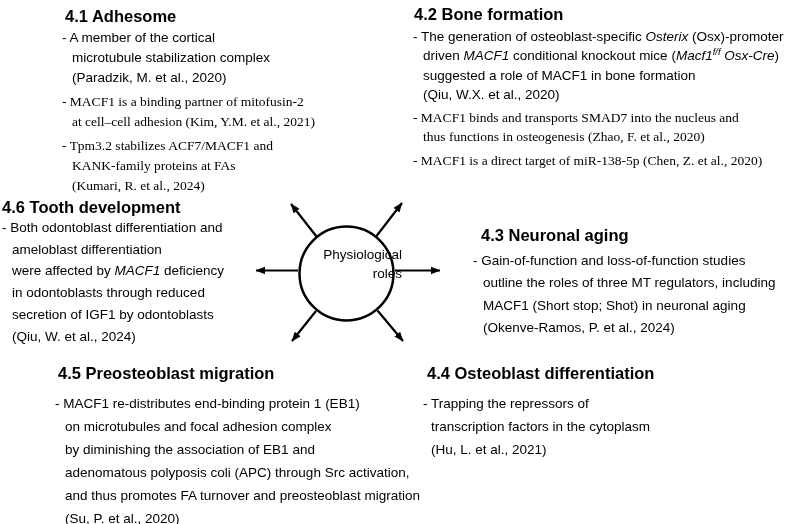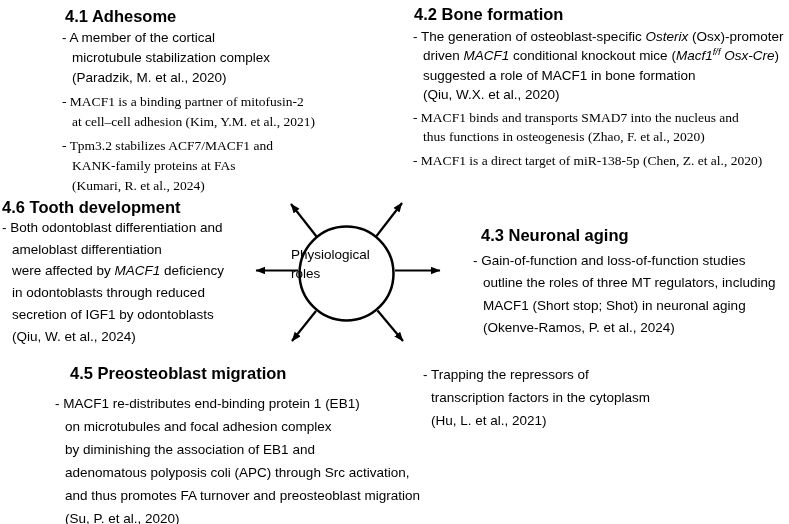--- a/index.html
+++ b/index.html
@@ -13,21 +13,21 @@
   .hd { font-size:16.5px; font-weight:bold; line-height:20px; white-space:nowrap; }
   .ln { font-size:13.5px; line-height:var(--lh,20px); white-space:nowrap; }
   .cont { padding-left:10px; }
   .bullet + .bullet { margin-top:4px;font-family:Liberation Serif, serif; }
   i { font-style:italic;margin-top:48px; }
   sup { font-size:9.5px; vertical-align:super; line-height:0; font-style:italic; }
   #diagram-svg { position:absolute; left:0; top:0; }
   #diagram-svg line { stroke:#000; stroke-width:2.2; }
   #center-label {
     position:absolute; left:291px; top:245px; width:111px;
-    text-align:left; font-size:13.5px; line-height:19px;
+    text-align:right; font-size:13.5px; line-height:19px;
   }
 </style>
 </head>
 <body>
 
 <div id="canvas">
 
   <svg id="diagram-svg" width="789" height="524" viewBox="0 0 789 524">
     <defs>
       <marker id="ah" markerWidth="10" markerHeight="9" refX="9" refY="3.75" orient="auto" markerUnits="userSpaceOnUse">
@@ -99,32 +99,33 @@
     <h2 class="hd" style="margin-left:8px; margin-bottom:5px;">4.3 Neuronal aging</h2>
     <div class="bullet">
       <div class="ln">- Gain-of-function and loss-of-function studies</div>
       <div class="ln cont">outline the roles of three MT regulators, including</div>
       <div class="ln cont">MACF1 (Short stop; Shot) in neuronal aging</div>
       <div class="ln cont">(Okenve-Ramos, P. et al., 2024)</div>
     </div>
   </section>
 
   <section class="sec" style="left:55px; top:363px; --lh:23px;">
-    <h2 class="hd" style="margin-left:15px; margin-bottom:9px;">4.5 Preosteoblast migration</h2>
+    <h2 class="hd" style="margin-left:3px; margin-bottom:9px;">4.5 Preosteoblast migration</h2>
     <div class="bullet">
       <div class="ln">- MACF1 re-distributes end-binding protein 1 (EB1)</div>
       <div class="ln cont">on microtubules and focal adhesion complex</div>
       <div class="ln cont">by diminishing the association of EB1 and</div>
       <div class="ln cont">adenomatous polyposis coli (APC) through Src activation,</div>
       <div class="ln cont">and thus promotes FA turnover and preosteoblast migration</div>
       <div class="ln cont">(Su, P. et al., 2020)</div>
     </div>
   </section>
 
   <section class="sec" style="left:423px; top:363px; --lh:23px;">
+    <h2 class="hd" style="margin-left:4px; margin-bottom:9px;">4.4 Osteoblast differentiation</h2>
     <div class="bullet">
       <div class="ln">- Trapping the repressors of</div>
       <div class="ln cont" style="padding-left:8px;">transcription factors in the cytoplasm</div>
       <div class="ln cont" style="padding-left:8px;">(Hu, L. et al., 2021)</div>
     </div>
   </section>
 
 </div>
 
 </body></html>

